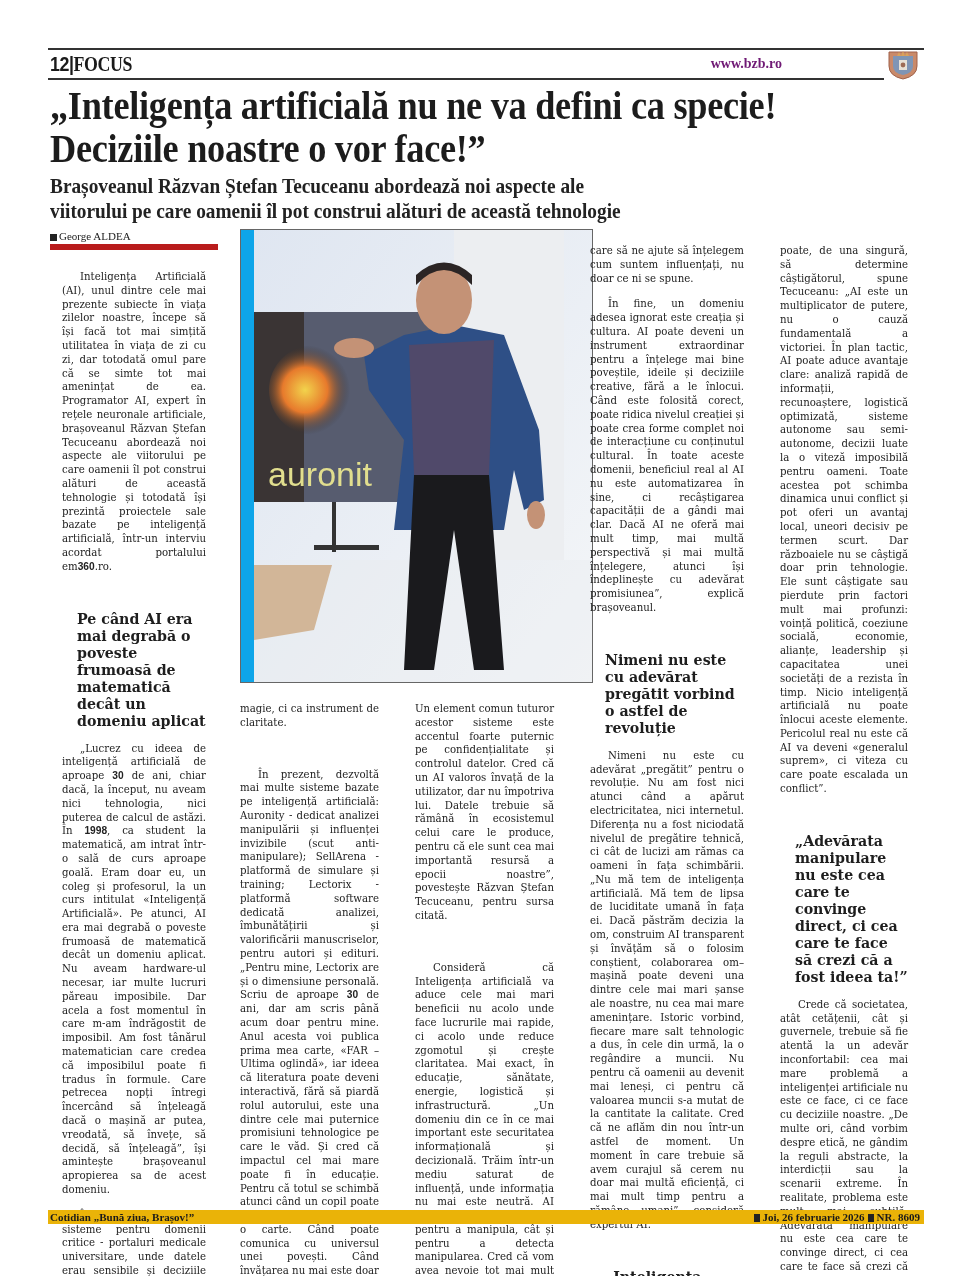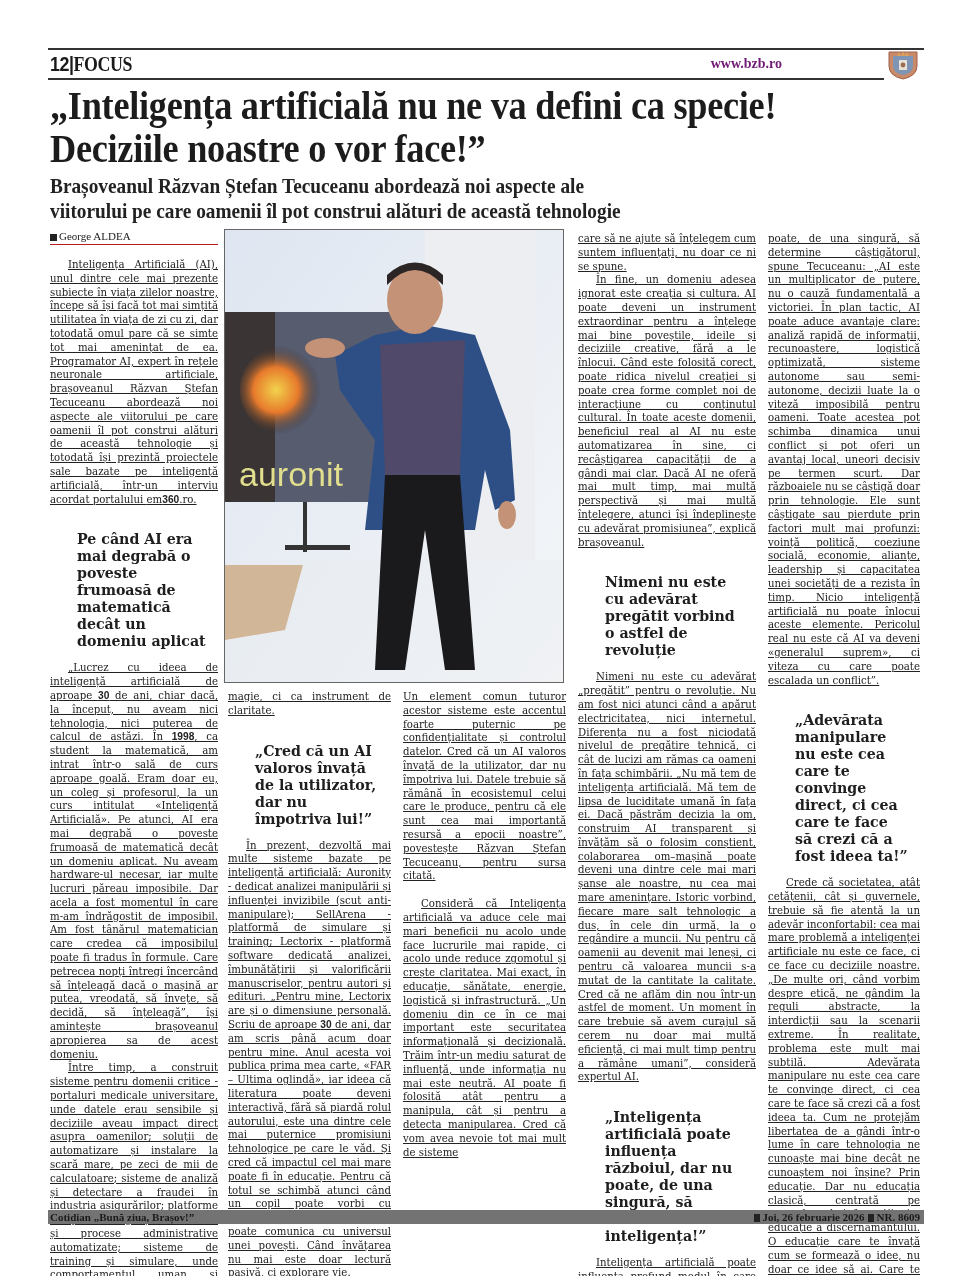--- a/index.html
+++ b/index.html
@@ -10,42 +10,42 @@
   .top-rule { position:absolute; left:48px; top:48px; width:876px; height:2px; background:#333; }
   .page-num { position:absolute; left:50px; top:52px; font-family:"Liberation Sans", sans-serif; font-weight:bold; font-size:21px; letter-spacing:-0.5px; transform:scaleX(0.85); transform-origin:left; }
   .section { font-family:"Liberation Serif", serif; }
   .site-url { position:absolute; right:82px; top:56px; font-family:"Liberation Serif", serif; font-weight:bold; font-size:14px; color:#701a75; }
   .crest { position:absolute; left:886px; top:46px; width:34px; height:34px; }
   .bottom-rule { position:absolute; left:48px; top:78px; width:836px; height:2px; background:#333; }
 
   .headline { position:absolute; left:50px; top:84px; width:880px; margin:0; font-family:"Liberation Serif", serif; font-weight:bold; font-size:39px; line-height:43px; letter-spacing:-0.3px; transform:scaleX(0.93); transform-origin:left top; color:#1c1c1c; }
   .subhead { position:absolute; left:50px; top:174px; width:890px; margin:0; font-family:"Liberation Serif", serif; font-weight:bold; font-size:21px; line-height:25px; transform:scaleX(0.92); transform-origin:left top; color:#222; }
 
-  .byline { position:absolute; left:50px; top:230px; width:168px; border-bottom:1px solid #b91c1c; font-family:"Liberation Serif", serif; font-size:11px; padding-bottom:2px; transform-origin:left; }
+  .byline { position:absolute; left:50px; top:230px; width:168px; border-bottom:6px solid #b91c1c; font-family:"Liberation Serif", serif; font-size:11px; padding-bottom:2px; transform-origin:left; }
   .byline .sq { display:inline-block; width:7px; height:7px; background:#222; margin-right:2px; vertical-align:middle; }
 
   
   .col { position:absolute; font-family:"DejaVu Serif", serif; font-size:10.2px; line-height:13.8px; text-align:justify; color:#222; hyphens:manual; }
-  .col p { margin:0; text-indent:18px;text-decoration:underline; }
+  .col p { margin:12px; text-indent:18px; }
   .col p.noind { text-indent:0; }
   .col h3 { margin:11px; font-family:"DejaVu Serif", serif; font-weight:bold; font-size:14.2px; line-height:17px; color:#1e1e1e; text-align:left; padding-left:16px; }
   .col .gap { height:14px; }
   .num { font-family:"Liberation Sans", sans-serif; font-weight:bold; }
 
   .c1 { left:50px; top:258px; width:168px; }
   .c2 { left:228px; top:690px; width:163px; }
   .c3 { left:403px; top:690px; width:163px; }
   .c4 { left:578px; top:232px; width:178px; }
   .c5 { left:768px; top:232px; width:152px; }
 
   
-  .photo { position:absolute; left:224px; top:229px; width:338px; height:452px; border:1px solid #666; overflow:hidden; background:#fef9c3; }
+  .photo { position:absolute; left:240px; top:229px; width:338px; height:452px; border:1px solid #666; overflow:hidden; background:#0ea5e9;padding-left:13px; }
 
   
-  .footer { position:absolute; left:48px; top:1210px; width:876px; height:14px; background:#737373; font-family:"Liberation Serif", serif; font-weight:bold; font-size:11px; line-height:14px; color:#1a1a1a; }
+  .footer { position:absolute; left:48px; top:1210px; width:876px; height:14px; background:#eab308; font-family:"Liberation Serif", serif; font-weight:bold; font-size:11px; line-height:14px; color:#1a1a1a; }
   .footer .left { position:absolute; left:2px; top:0; }
   .footer .right { position:absolute; right:4px; top:0; }
   .footer .sq { display:inline-block; width:6px; height:8px; background:#222; margin:0 3px; vertical-align:-1px; }
 </style>
 </head>
 <body>
 
 <div class="page">
 
   <div class="top-rule"></div>
@@ -113,21 +113,20 @@
     <p><span>Inteligența Artificială (AI), unul dintre cele mai prezente subiecte în viața zilelor noastre, începe să își facă tot mai simțită utilitatea în viața de zi cu zi, dar totodată omul pare că se simte tot mai amenințat de ea. Programator AI, expert în rețele neuronale artificiale, brașoveanul Răzvan Ștefan Tecuceanu abordează noi aspecte ale viitorului pe care oamenii îl pot construi alături de această tehnologie și totodată își prezintă proiectele sale bazate pe inteligență artificială, într-un interviu acordat portalului </span><span>em</span><span class="num">360</span><span>.ro.</span></p>
     <div class="gap"></div>
     <h3>Pe când AI era mai degrabă o poveste frumoasă de matematică decât un domeniu aplicat</h3>
     <p><span>„Lucrez cu ideea de inteligență artificială de aproape </span><span class="num">30</span><span> de ani, chiar dacă, la început, nu aveam nici tehnologia, nici puterea de calcul de astăzi. În </span><span class="num">1998</span><span>, ca student la matematică, am intrat într-o sală de curs aproape goală. Eram doar eu, un coleg și profesorul, la un curs intitulat «Inteligență Artificială». Pe atunci, AI era mai degrabă o poveste frumoasă de matematică decât un domeniu aplicat. Nu aveam hardware-ul necesar, iar multe lucruri păreau imposibile. Dar acela a fost momentul în care m-am îndrăgostit de imposibil. Am fost tânărul matematician care credea că imposibilul poate fi tradus în formule. Care petrecea nopți întregi încercând să înțeleagă dacă o mașină ar putea, vreodată, să învețe, să decidă, să înțeleagă”, își amintește brașoveanul apropierea sa de acest domeniu.</span></p>
     <p>Între timp, a construit sisteme pentru domenii critice - portaluri medicale universitare, unde datele erau sensibile și deciziile aveau impact direct asupra oamenilor; soluții de automatizare și instalare la scară mare, pe zeci de mii de calculatoare; sisteme de analiză și detectare a fraudei în industria asigurărilor; platforme complexe cu agenți AI, CRM-uri și procese administrative automatizate; sisteme de training și simulare, unde comportamentul uman și decizia sunt esențiale – toate acestea având un Numitor comun: AI nu era folosită ca</p>
   </div>
 
   <div class="col c2">
     <p class="noind">magie, ci ca instrument de claritate.</p>
     <div class="gap"></div>
-    <h3>„Cred că un AI valoros învață de la utilizator, dar nu împotriva lui!”</h3>
     <p><span>În prezent, dezvoltă mai multe sisteme bazate pe inteligență artificială: Auronity - dedicat analizei manipulării și influenței invizibile (scut anti-manipulare); SellArena - platformă de simulare și training; Lectorix - platformă software dedicată analizei, îmbunătățirii și valorificării manuscriselor, pentru autori și edituri. „Pentru mine, Lectorix are și o dimensiune personală. Scriu de aproape </span><span class="num">30</span><span> de ani, dar am scris până acum doar pentru mine. Anul acesta voi publica prima mea carte, «FAR – Ultima oglindă», iar ideea că literatura poate deveni interactivă, fără să piardă rolul autorului, este una dintre cele mai puternice promisiuni tehnologice pe care le văd. Și cred că impactul cel mai mare poate fi în educație. Pentru că totul se schimbă atunci când un copil poate vorbi cu personajele dintr-o carte. Când poate comunica cu universul unei povești. Când învățarea nu mai este doar lectură pasivă, ci explorare vie.</span></p>
   </div>
 
   <div class="col c3">
     <p class="noind">Un element comun tuturor acestor sisteme este accentul foarte puternic pe confidențialitate și controlul datelor. Cred că un AI valoros învață de la utilizator, dar nu împotriva lui. Datele trebuie să rămână în ecosistemul celui care le produce, pentru că ele sunt cea mai importantă resursă a epocii noastre”, povestește Răzvan Ștefan Tecuceanu, pentru sursa citată.</p>
     <div class="gap"></div>
     <p>Consideră că Inteligența artificială va aduce cele mai mari beneficii nu acolo unde face lucrurile mai rapide, ci acolo unde reduce zgomotul și crește claritatea. Mai exact, în educație, sănătate, energie, logistică și infrastructură. „Un domeniu din ce în ce mai important este securitatea informațională și decizională. Trăim într-un mediu saturat de influență, unde informația nu mai este neutră. AI poate fi folosită atât pentru a manipula, cât și pentru a detecta manipularea. Cred că vom avea nevoie tot mai mult de sisteme</p>
   </div>
 
   <div class="col c4">

